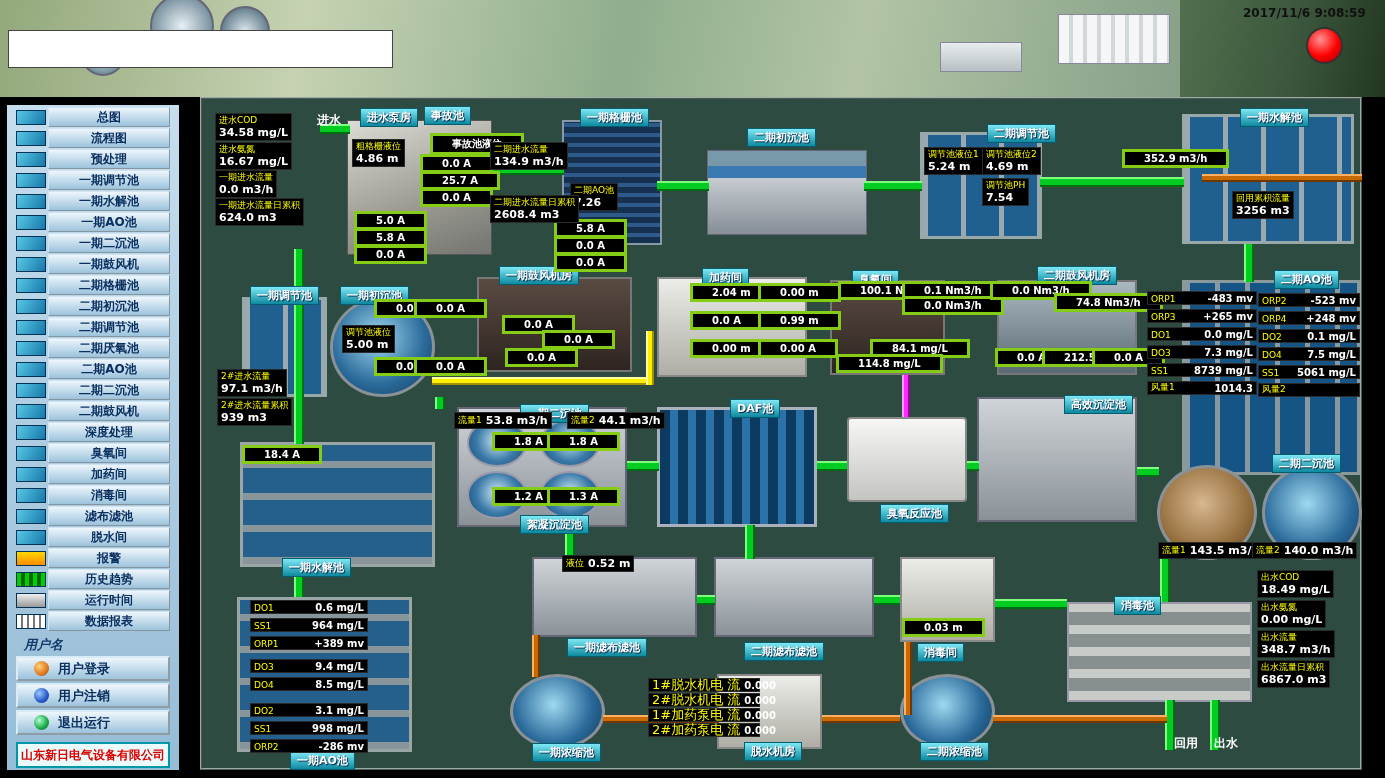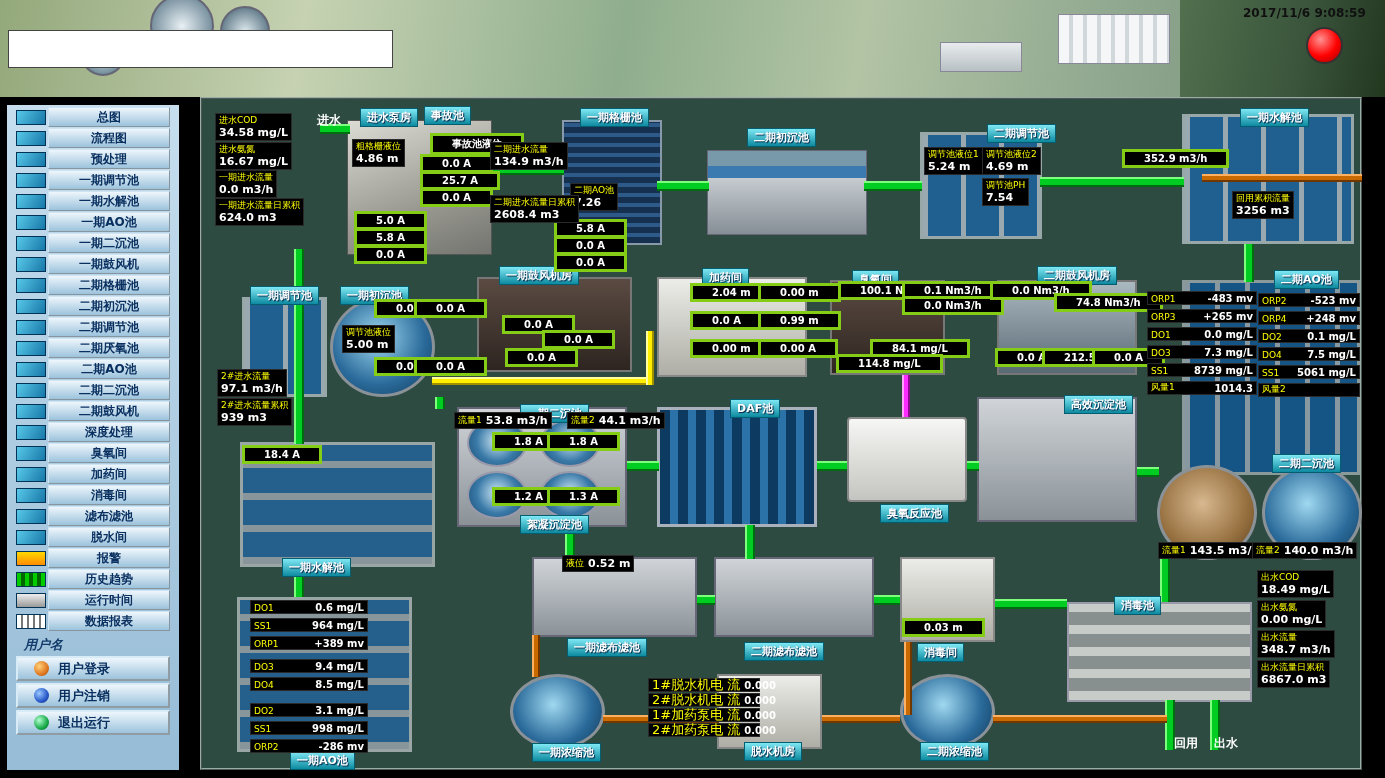--- a/index.html
+++ b/index.html
@@ -239,20 +239,21 @@
         <span>用户登录</span>
       </div>
     <div class="user-btn">
         <span class="ic ic-logout"></span>
         <span>用户注销</span>
       </div>
     <div class="user-btn">
         <span class="ic ic-exit"></span>
         <span>退出运行</span>
       </div>
+    <div class="company">山东新日电气设备有限公司</div>
   </div>
 
   <div class="main">
 
     <div class="building" style="left:145px;top:21px;width:145px;height:135px"></div>
     <div class="cabinet" style="left:360px;top:21px;width:100px;height:125px"></div>
     <div class="tank" style="left:505px;top:51px;width:160px;height:85px"></div>
     <div class="pool" style="left:718px;top:33px;width:122px;height:107px"></div>
     <div class="pool" style="left:980px;top:15px;width:172px;height:130px"></div>
     <div class="oh" style="left:1000px;top:75px;width:160px;height:8px"></div>

